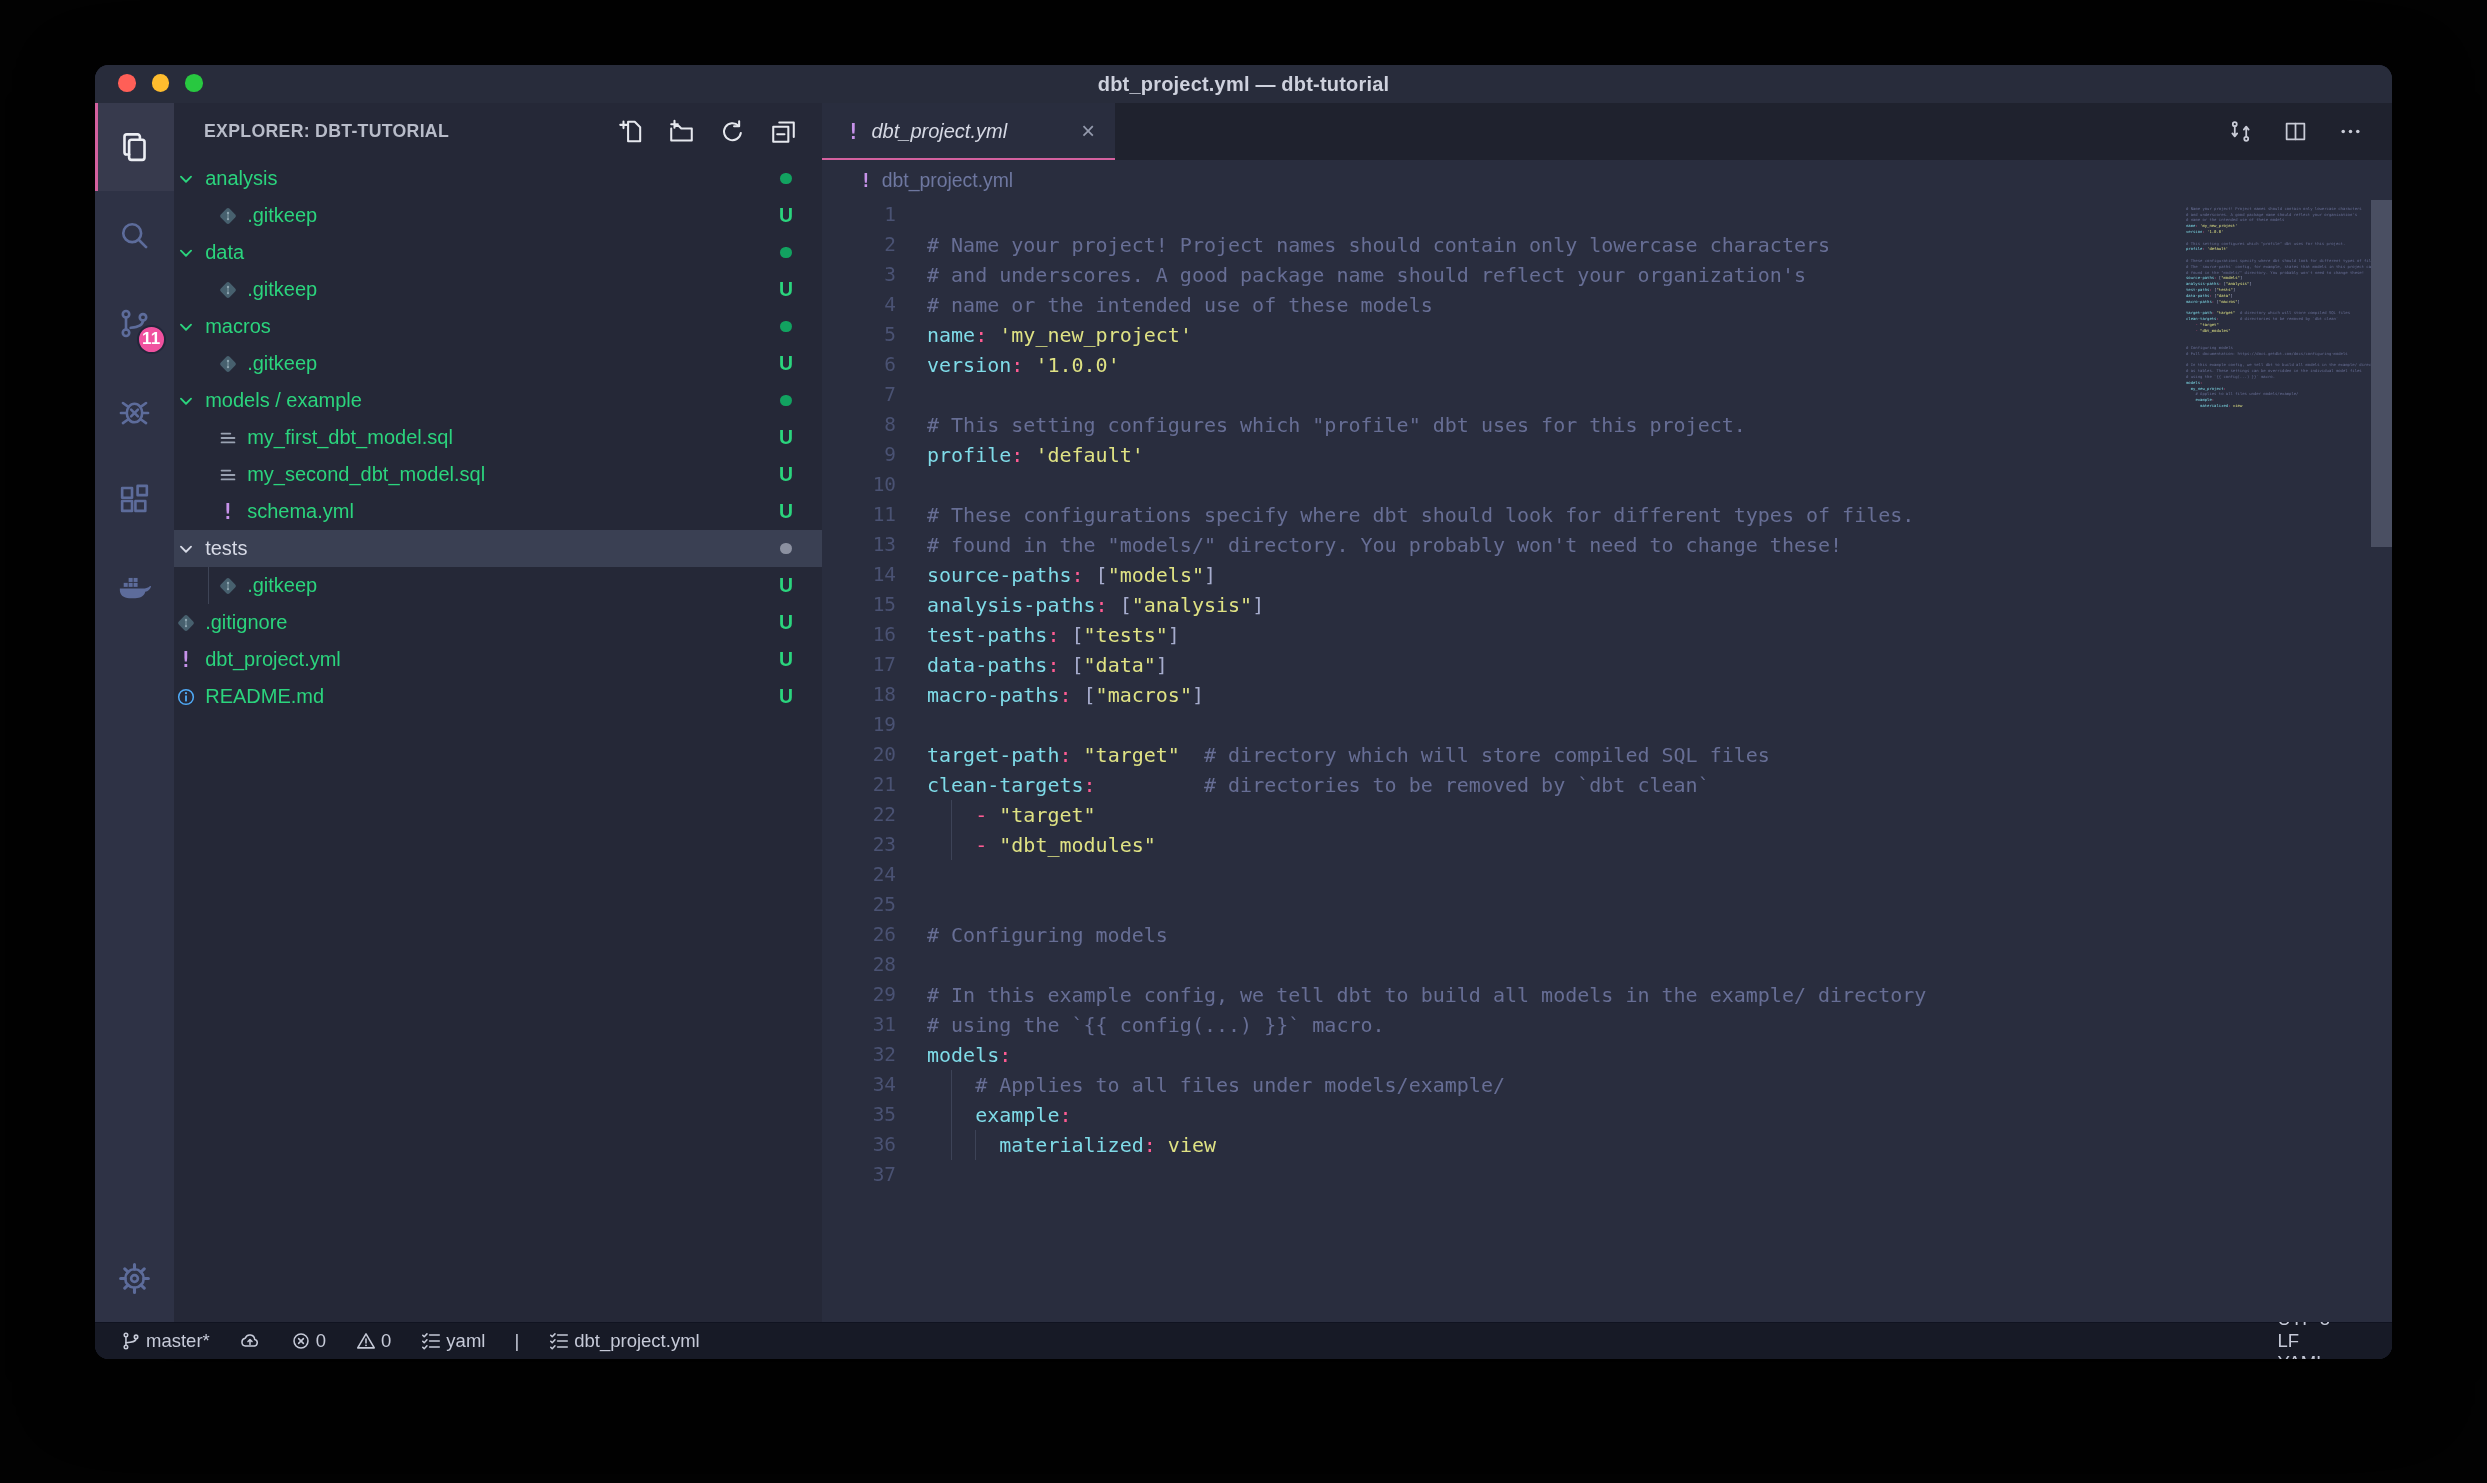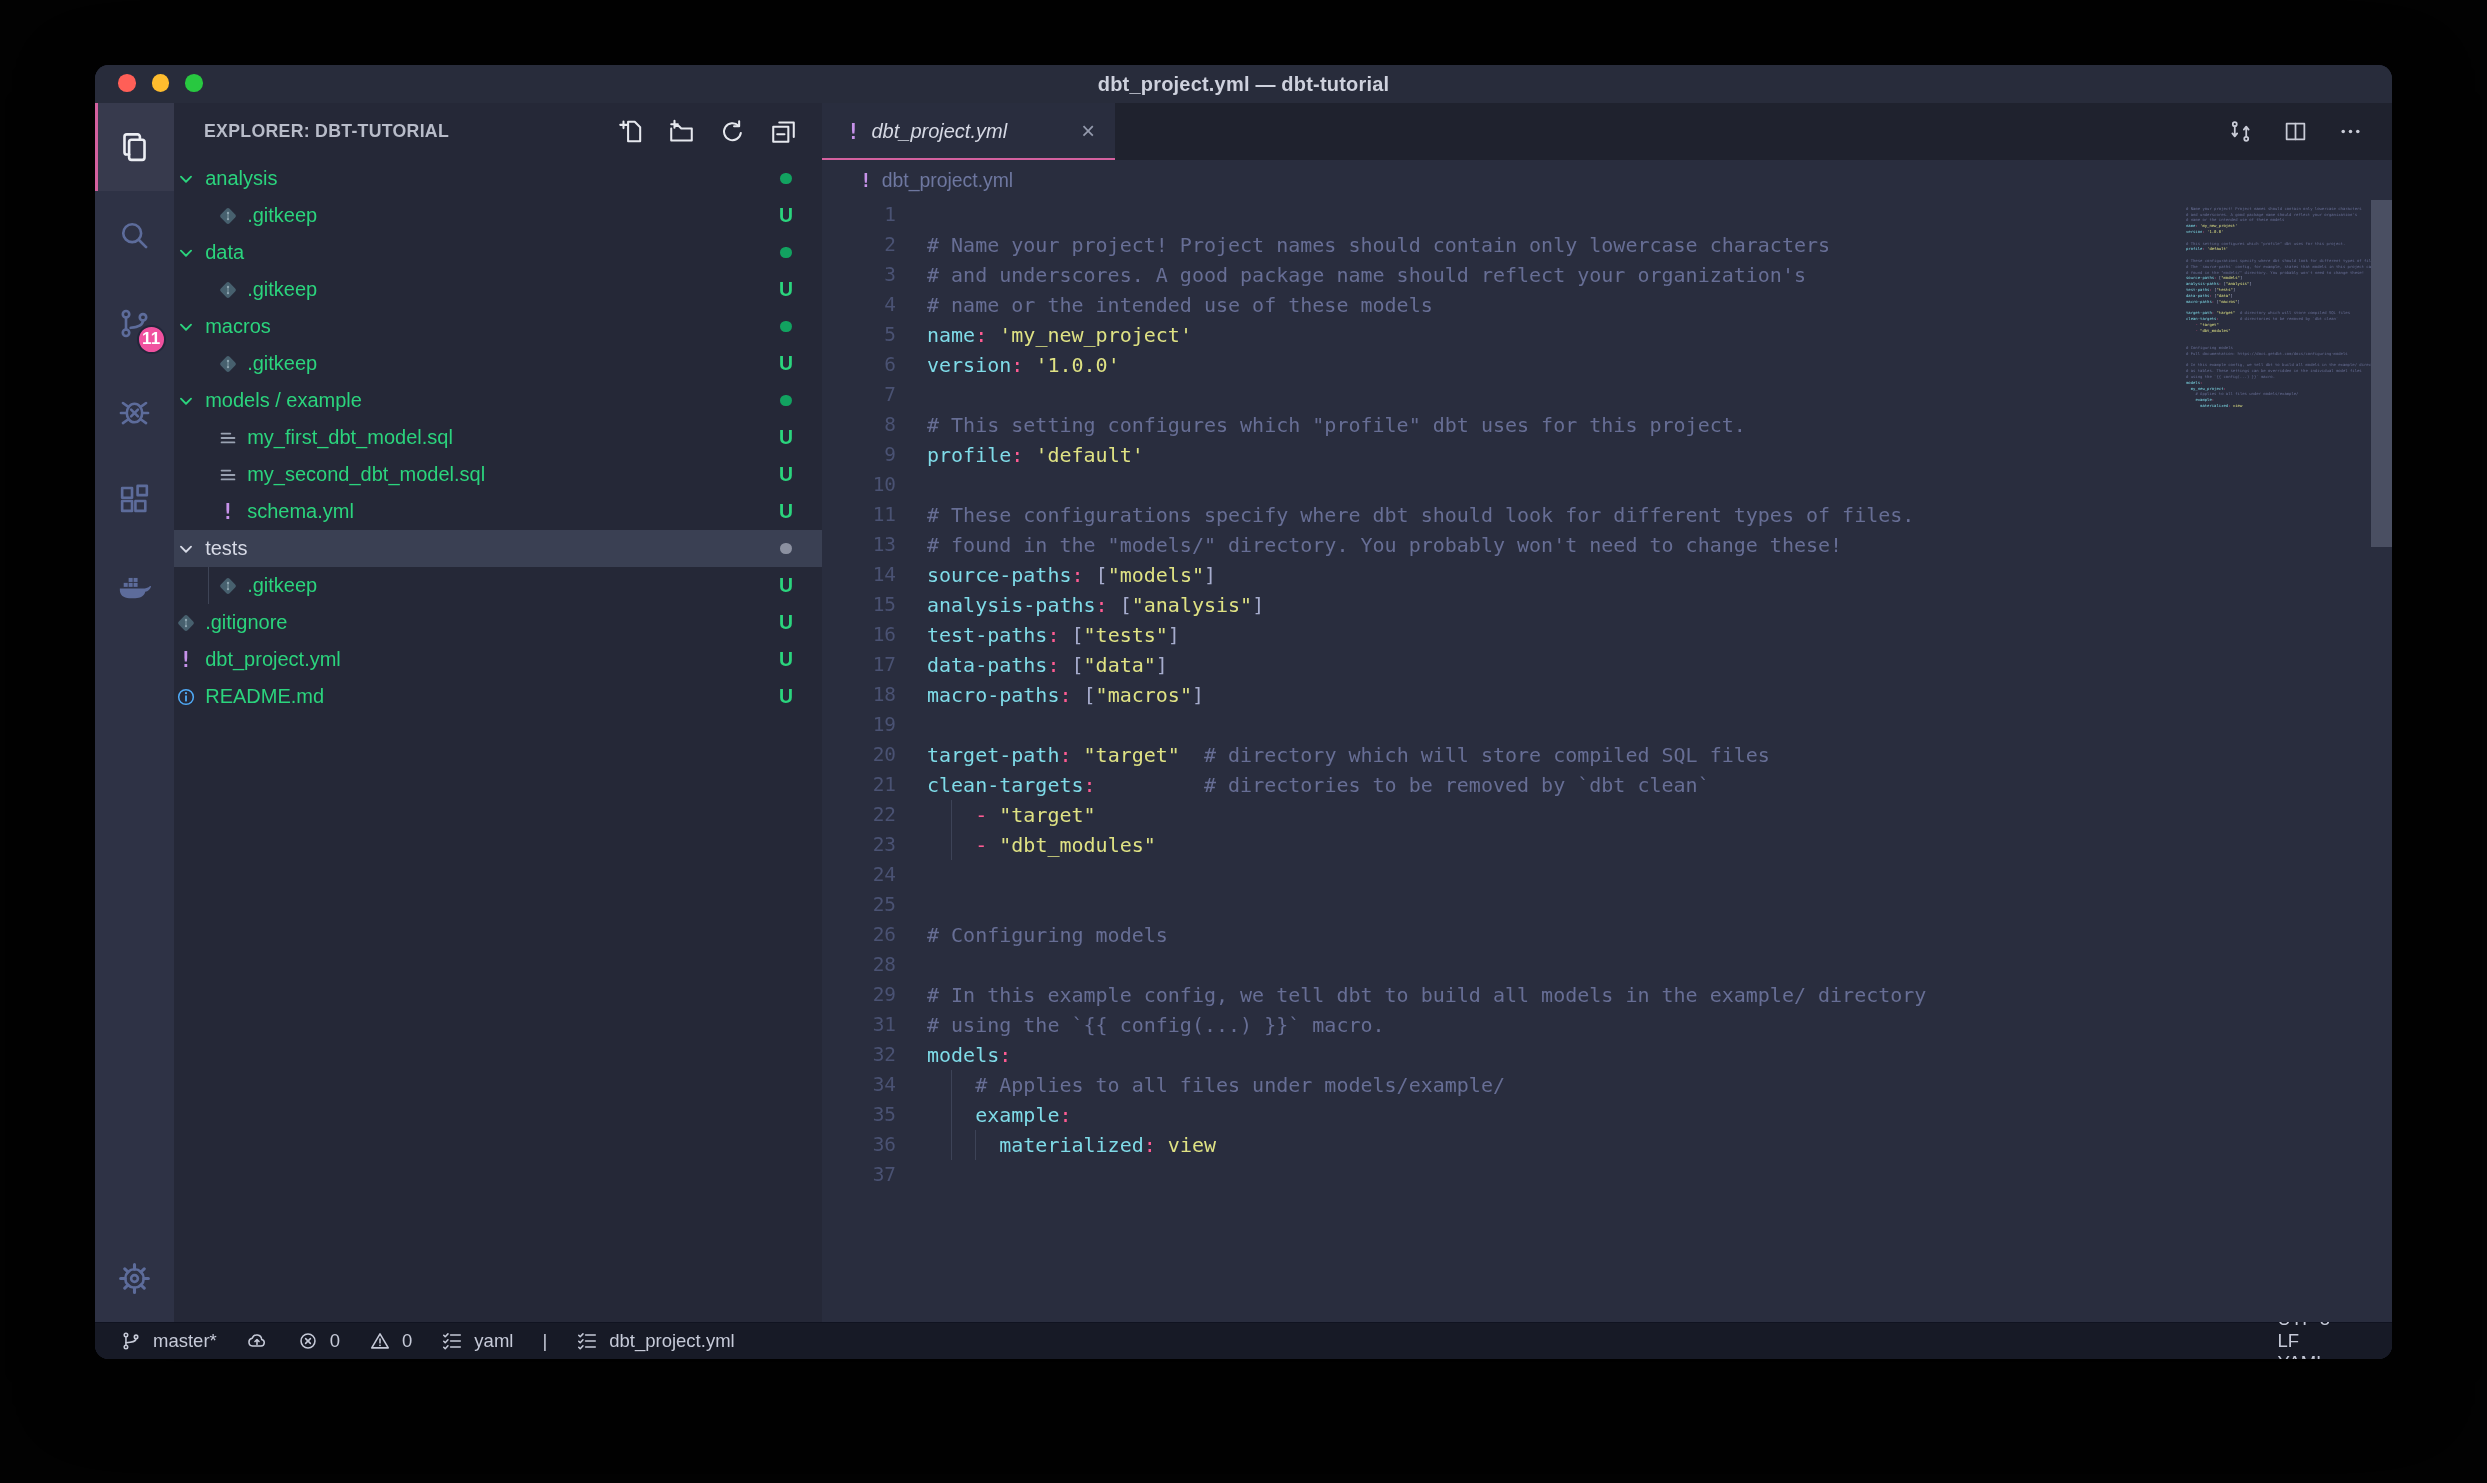--- a/index.html
+++ b/index.html
@@ -67,21 +67,21 @@
   .guide{position:absolute;top:0;bottom:0;width:0.8px;background:#3d4357;}
   .tok-c{color:#676e95;} .tok-k{color:#7fdbe8;} .tok-p{color:#ff5c93;}
   .tok-b{color:#a6accd;} .tok-s{color:#dfe284;} .tok-t{color:#a6accd;}
   .tok-u{color:#676e95;text-decoration:underline;}
   .minimap{position:absolute;top:0;right:21px;width:185px;overflow:hidden;
            font-size:3.9px;line-height:5.8px;white-space:pre;}
   .scroll-thumb{position:absolute;top:0;right:0;width:21px;height:347px;background:rgba(130,136,158,.38);}
   
   .statusbar{height:37px;flex:0 0 37px;background:#171a26;border-top:0.8px solid #101320;box-sizing:border-box;
              display:flex;align-items:center;padding:0 25px;color:#c6cad8;font-size:18.5px;}
-  .st-item{display:flex;align-items:center;gap:11px;margin-right:29px;}
+  .st-item{display:flex;align-items:center;gap:4px;margin-right:29px;}
   .st-item svg{width:22px;height:22px;}
   .st-right{margin-left:auto;display:flex;align-items:flex-start;flex-direction:column;}
   .st-right .st-item{margin-right:0;margin-left:35px;}
 </style>
 </head>
 <body>
 
 <div class="stage">
   <div class="window">
 

